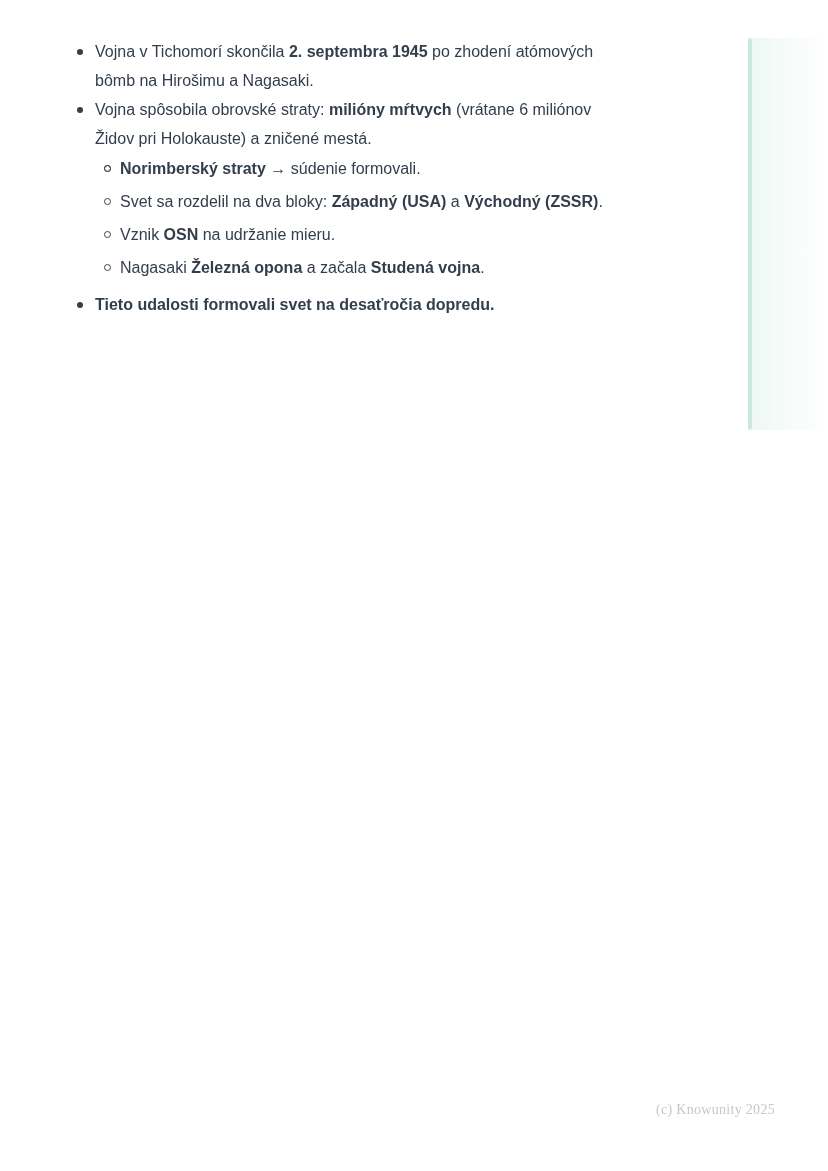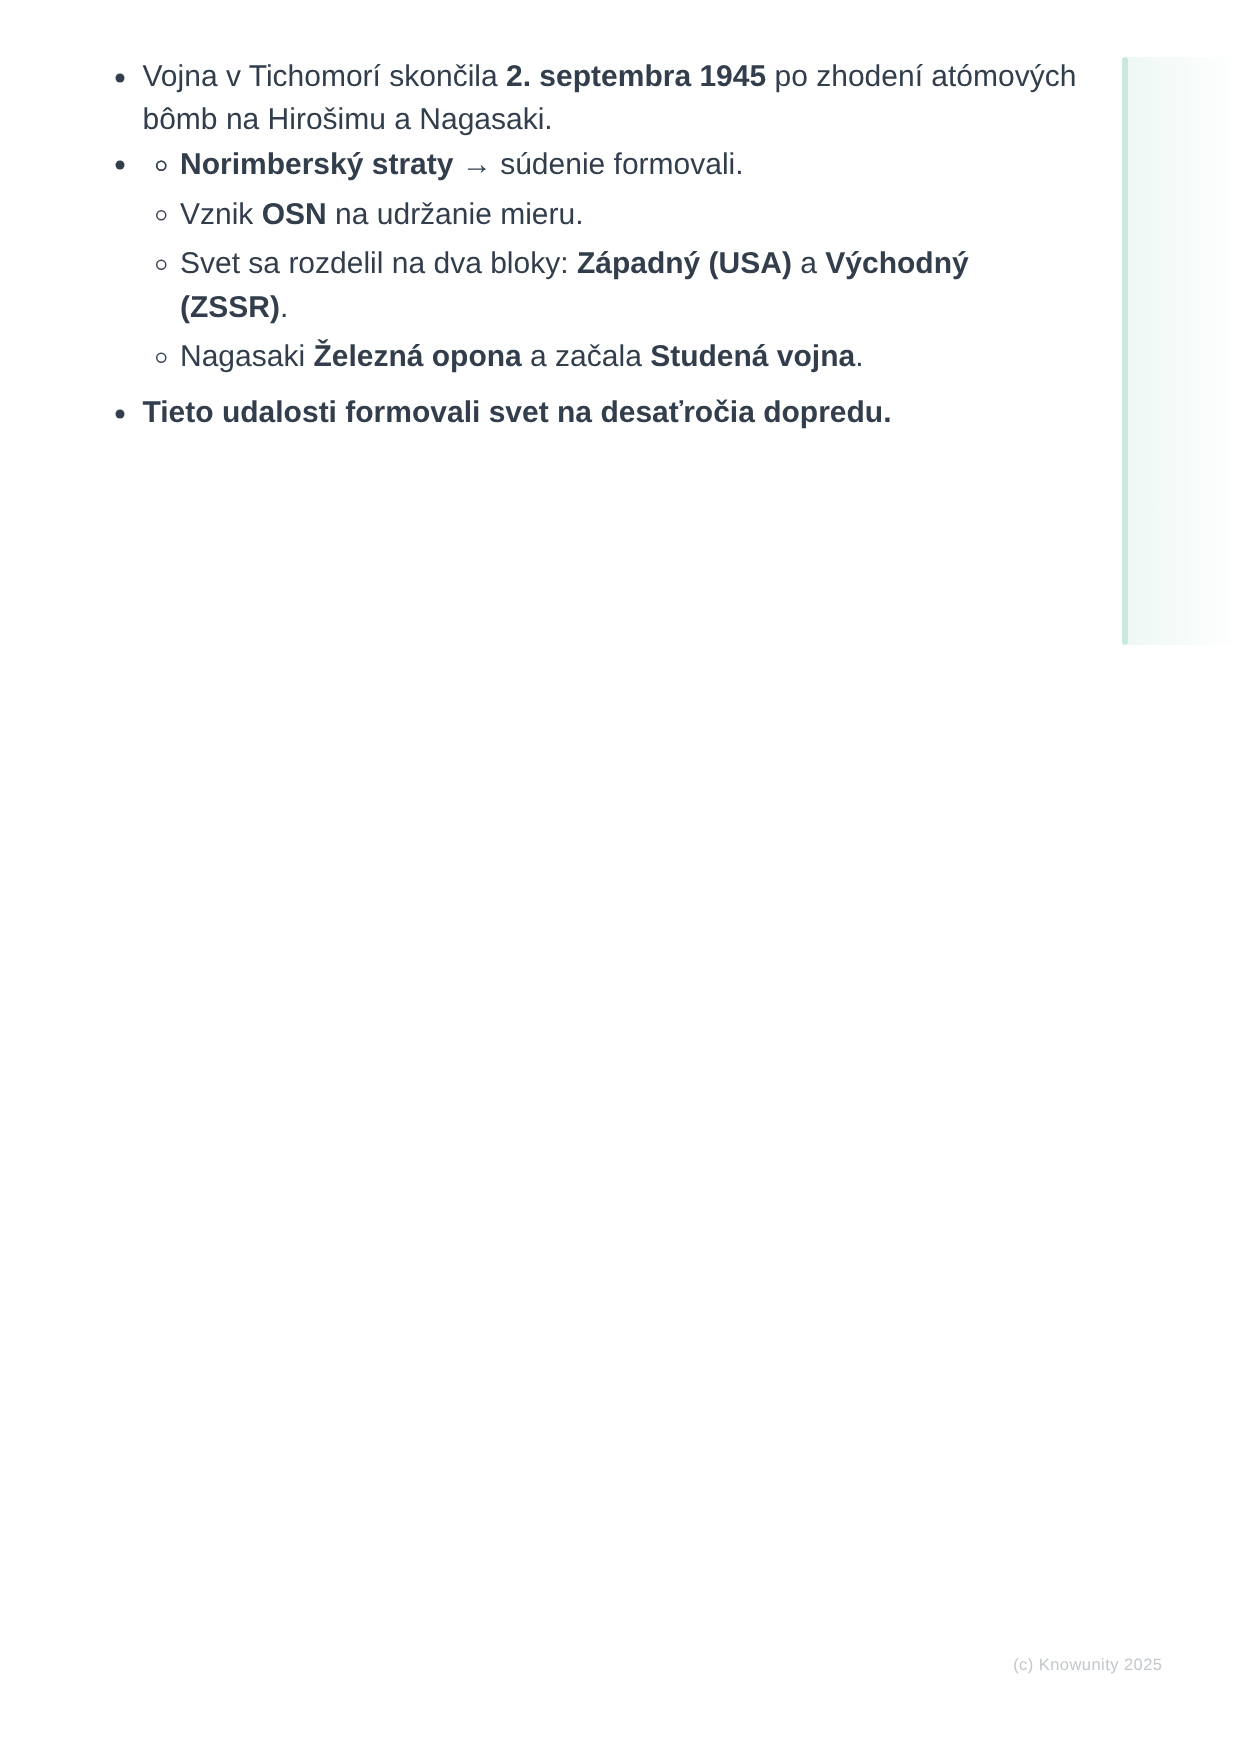--- a/index.html
+++ b/index.html
@@ -16,21 +16,21 @@
     background:#ffffff;
     overflow:hidden;
     font-family:"Liberation Sans","DejaVu Sans",sans-serif;
     color:var(--text-color);
   }
   .content{
     position:absolute;
     left:95px;
     top:37px;
     width:625px;
-    font-size:20px;
+    font-size:16px;
     line-height:29px;
   }
   .item{
     position:relative;
     white-space:pre-wrap;
     margin:0;
   }
   .item .txt strong{font-weight:700;}
   .dot{
     position:absolute;
@@ -78,41 +78,43 @@
     top:38px;
     width:4px;
     height:392px;
     border-radius:2px;
     background:var(--bar-color);
   }
   .footer{
     position:absolute;
     right:53px;
     top:1103px;
-    font-size:11px;
+    font-size:14px;
     line-height:14px;
     letter-spacing:0.3px;
     color:var(--footer-color);
+    font-family:Liberation Serif, serif;
   }
 </style>
 </head>
 <body>
 
 <div class="page">
   <div class="margin-tint"></div>
   <div class="margin-bar"></div>
 
   <div class="content" id="bullet-list">
       <div class="item main"><span class="dot"></span><span class="txt"><span>Vojna v Tichomorí skončila </span><strong>2. septembra 1945</strong><span> po zhodení atómových
 bômb na Hirošimu a Nagasaki.</span></span></div>
-      <div class="item main"><span class="dot"></span></div>
+      <div class="item main"><span class="dot"></span><span class="txt"><span>Vojna spôsobila obrovské straty: </span><strong>milióny mŕtvych</strong><span> (vrátane 6 miliónov
+Židov pri Holokauste) a zničené mestá.</span></span></div>
       <div class="sublist">
         <div class="item sub"><span class="circle"></span></div>
         <div class="item sub"><span class="circle"></span><span class="txt"><strong>Norimberský straty</strong><span> → súdenie formovali.</span></span></div>
+        <div class="item sub"><span class="circle"></span><span class="txt"><span>Svet sa rozdelil na dva bloky: </span><strong>Západný (USA)</strong><span> a </span><strong>Východný (ZSSR)</strong><span>.</span></span></div>
         <div class="item sub"><span class="circle"></span><span class="txt"><span>Vznik </span><strong>OSN</strong><span> na udržanie mieru.</span></span></div>
-        <div class="item sub"><span class="circle"></span><span class="txt"><span>Svet sa rozdelil na dva bloky: </span><strong>Západný (USA)</strong><span> a </span><strong>Východný (ZSSR)</strong><span>.</span></span></div>
         <div class="item sub"><span class="circle"></span><span class="txt"><span>Nagasaki </span><strong>Železná opona</strong><span> a začala </span><strong>Studená vojna</strong><span>.</span></span></div>
       </div>
       <div class="item main last"><span class="dot"></span><span class="txt"><span>Tieto udalosti formovali svet na desaťročia dopredu.</span></span></div>
     </div>
 
   <div class="footer">(c) Knowunity 2025</div>
 </div>
 
 </body></html>

